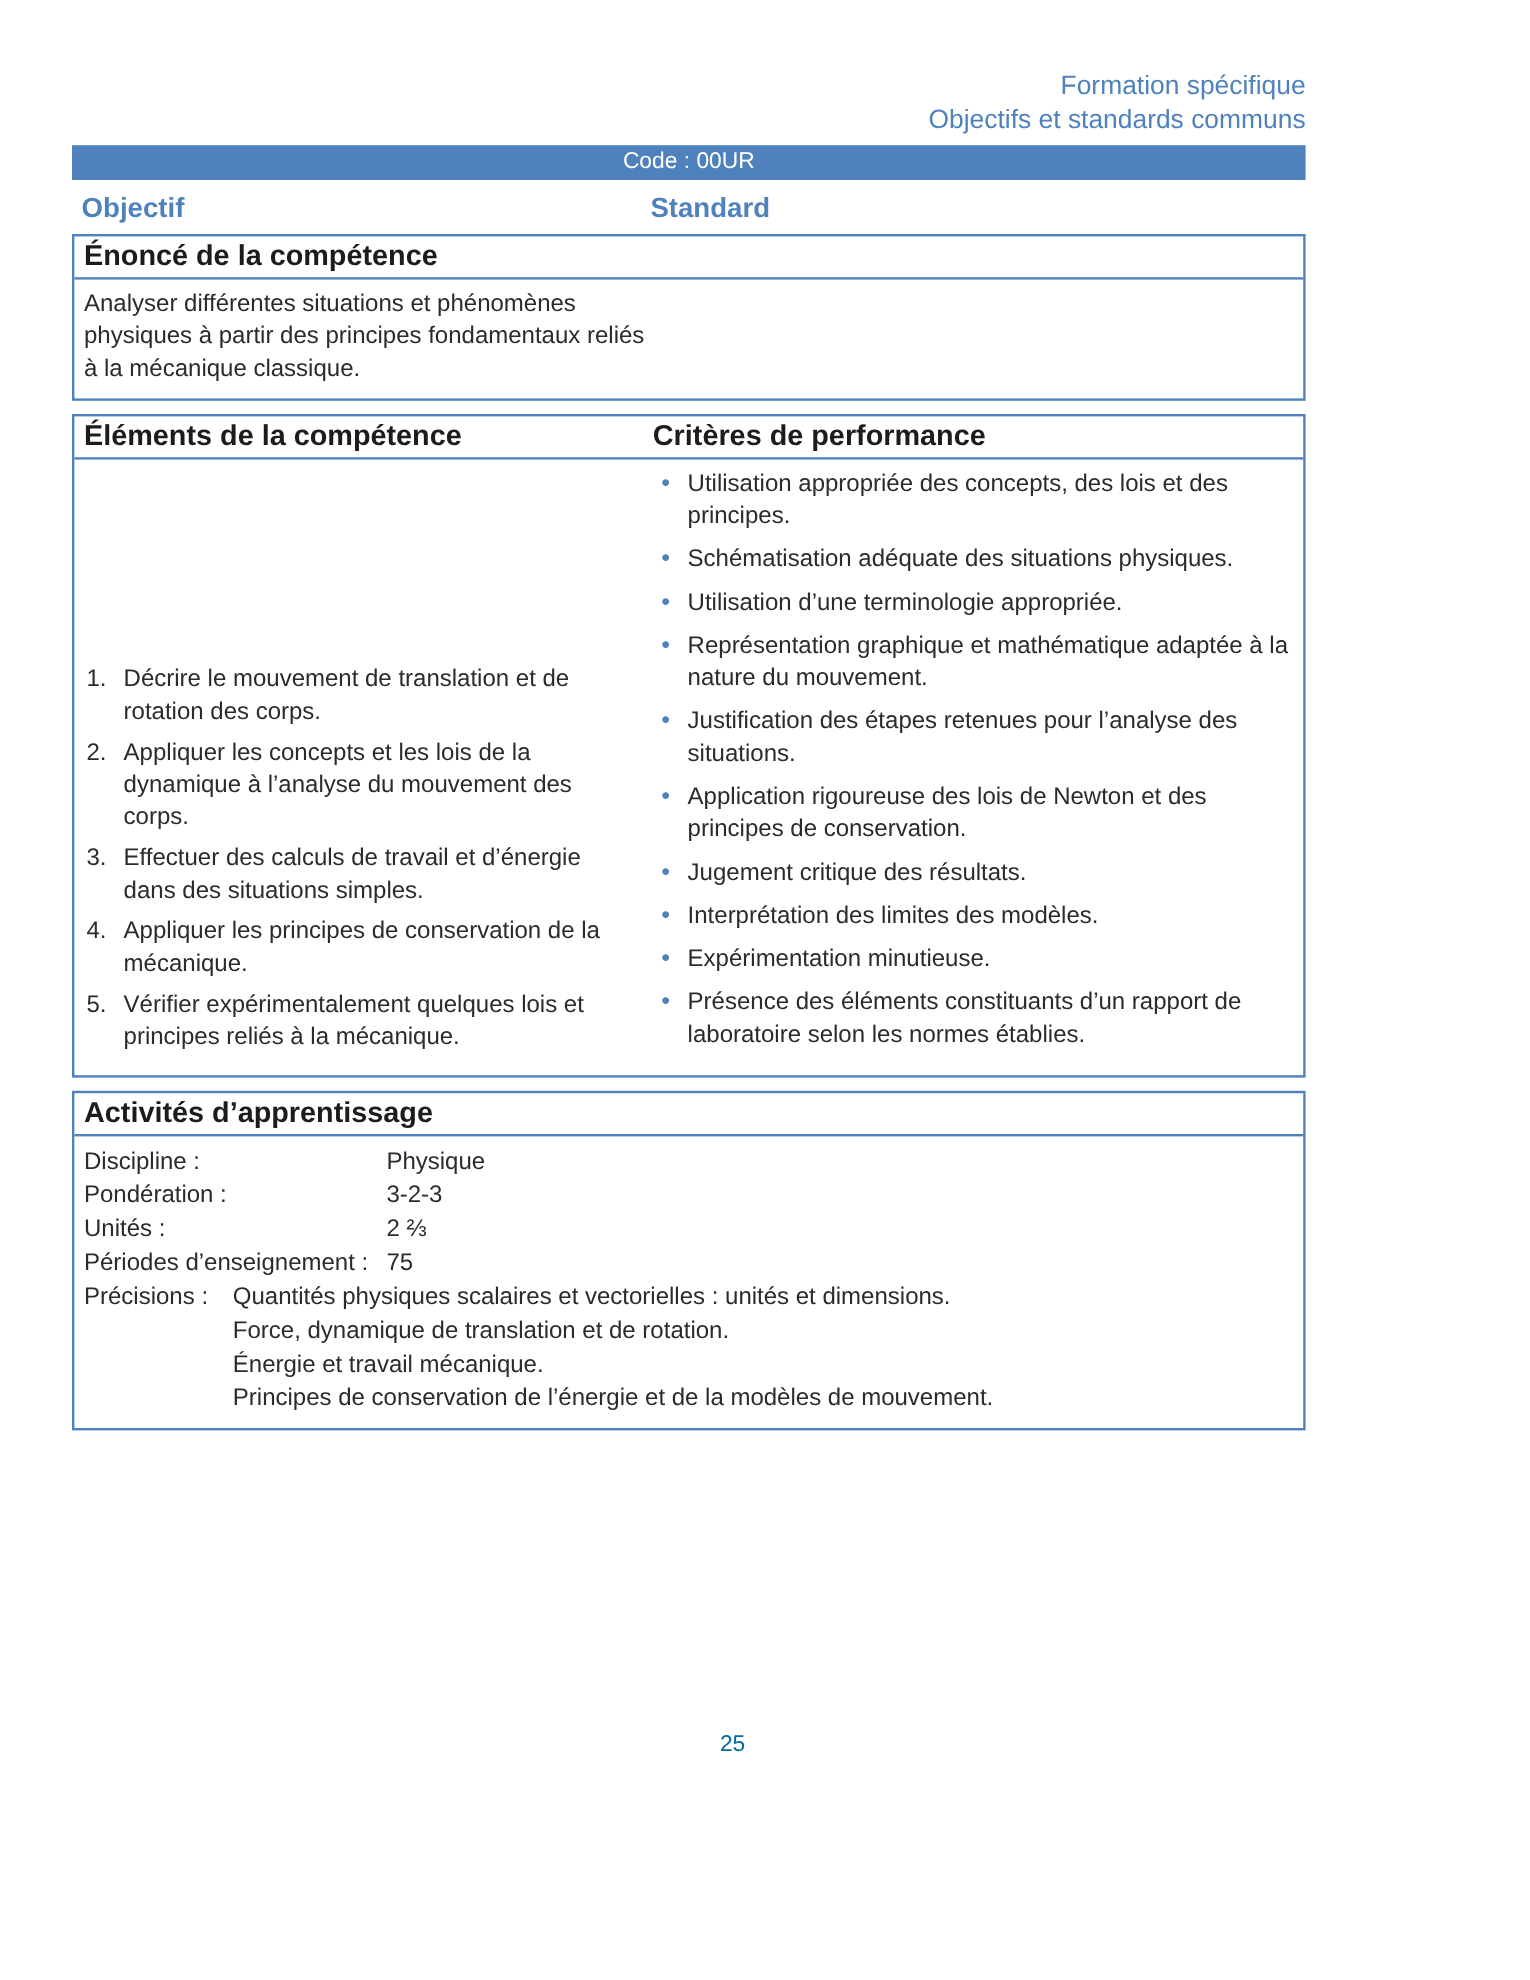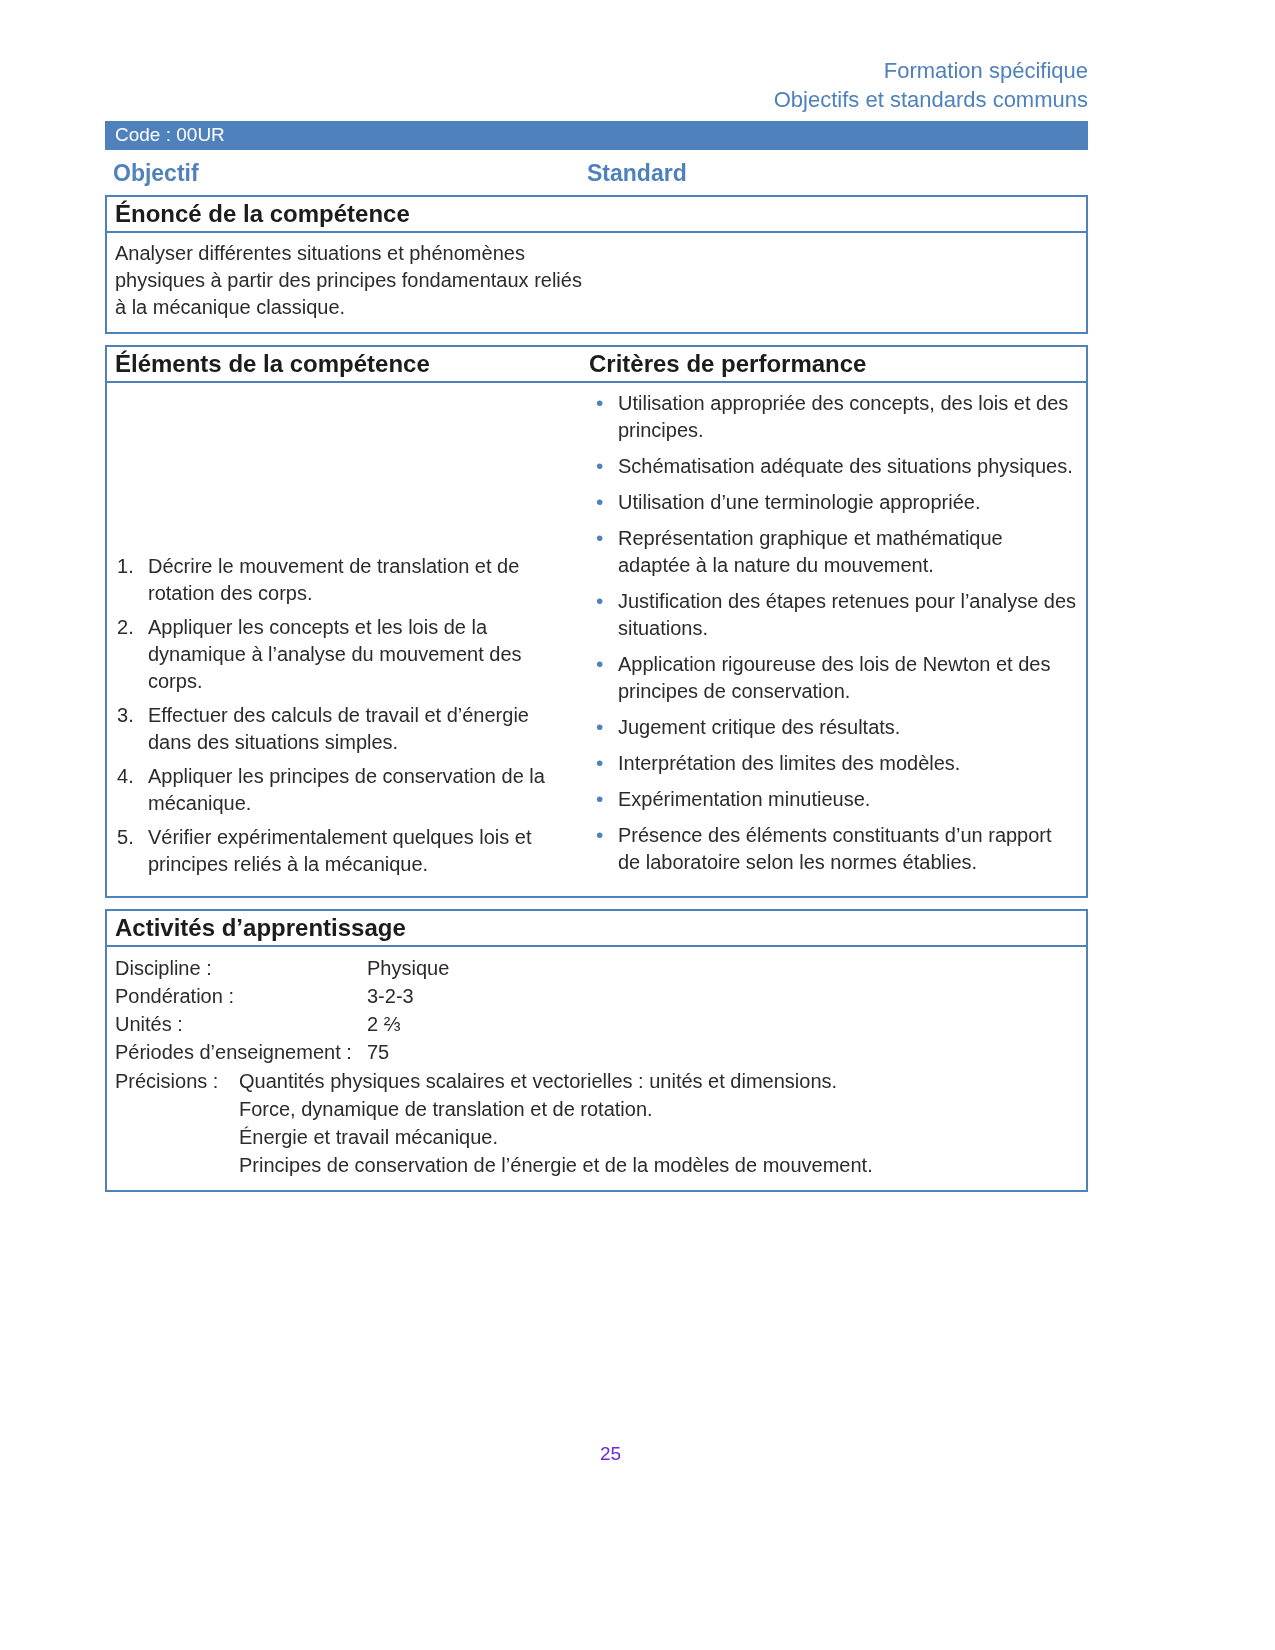--- a/index.html
+++ b/index.html
@@ -4,32 +4,32 @@
 <style>
   * { margin:0; padding:0; box-sizing:border-box; }
   html, body { background:#ffffff; }
   body { font-family:"Liberation Sans", "DejaVu Sans", sans-serif; }
 
   .page {
     position:relative;
     width:1275px; height:1650px;
     background:#fff;
     color:#2b2b2b;
-    padding:56px 187px 0 105px;
+    padding:56px 187px 0 60px;
     overflow:hidden;
   }
 
   
   .doc-header { text-align:right; color:var(--accent-blue,#4f81bd); font-size:22px; line-height:29px; margin-bottom:7px; }
 
   
   .code-banner {
     background:var(--accent-blue,#4f81bd);
     color:#ffffff;
-    text-align:left;
+    text-align:center;
     font-size:19px;
     line-height:22px;
     padding:3px 10px 4px 10px;
   }
 
   
   .col-titles { display:flex; margin:10px 0 8px 0; }
   .col-title { font-weight:bold; color:var(--accent-blue,#4f81bd); font-size:23px; }
   .col-title.objectif { width:482px; padding-left:8px; }
   .col-title.standard { flex:1; }
@@ -91,21 +91,21 @@
   .prec-label { width:124px; line-height:28px; }
   .prec-content { flex:1; line-height:28px; }
 
   
   .page-number {
     position:absolute;
     left:133px; width:955px;
     top:1443px;
     text-align:center;
     font-size:19px;
-    color:#6d28d9;
+    color:#0369a1;
   }
 </style>
 </head>
 <body>
 
 <div class="page">
 
   <div class="doc-header">
     <div>Formation spécifique</div>
     <div>Objectifs et standards communs</div>

